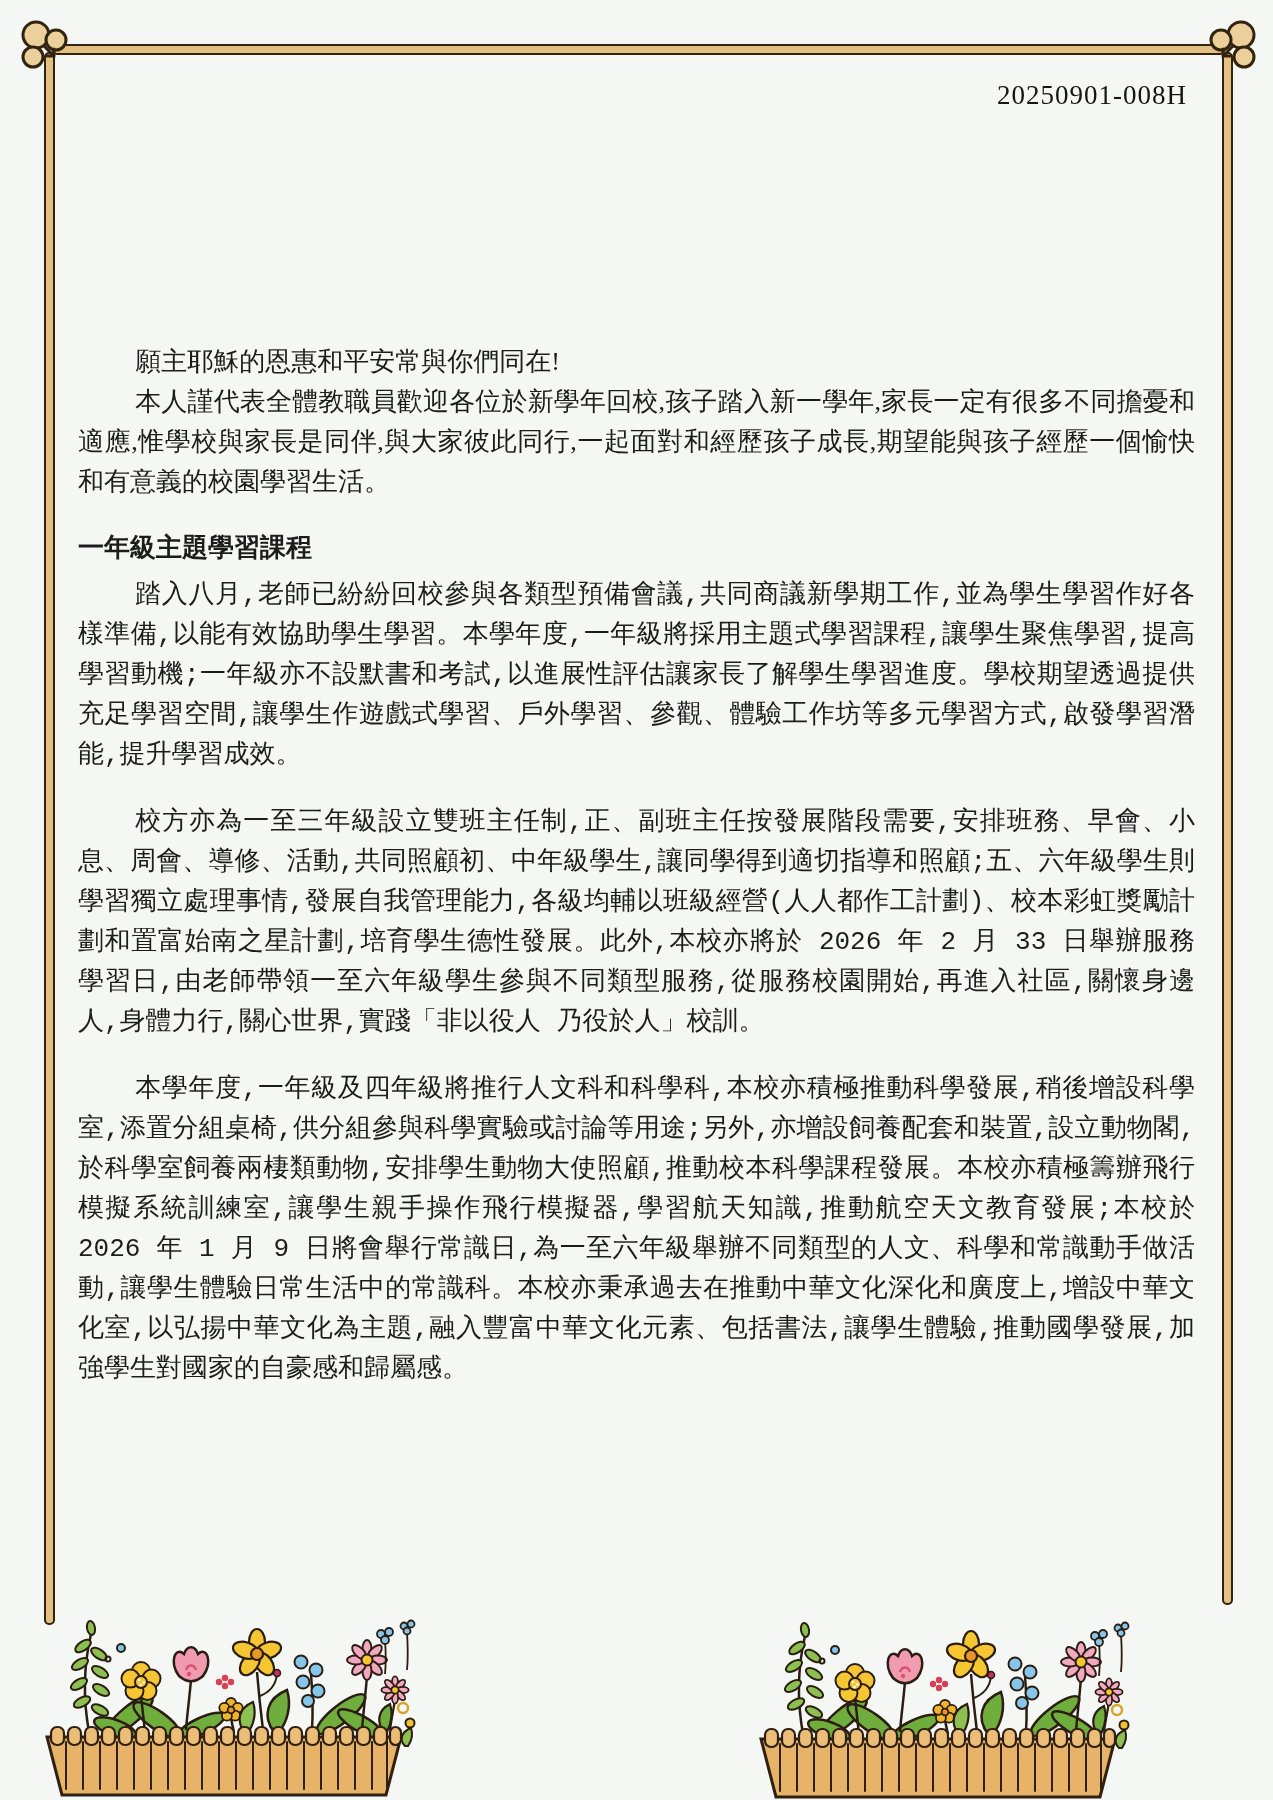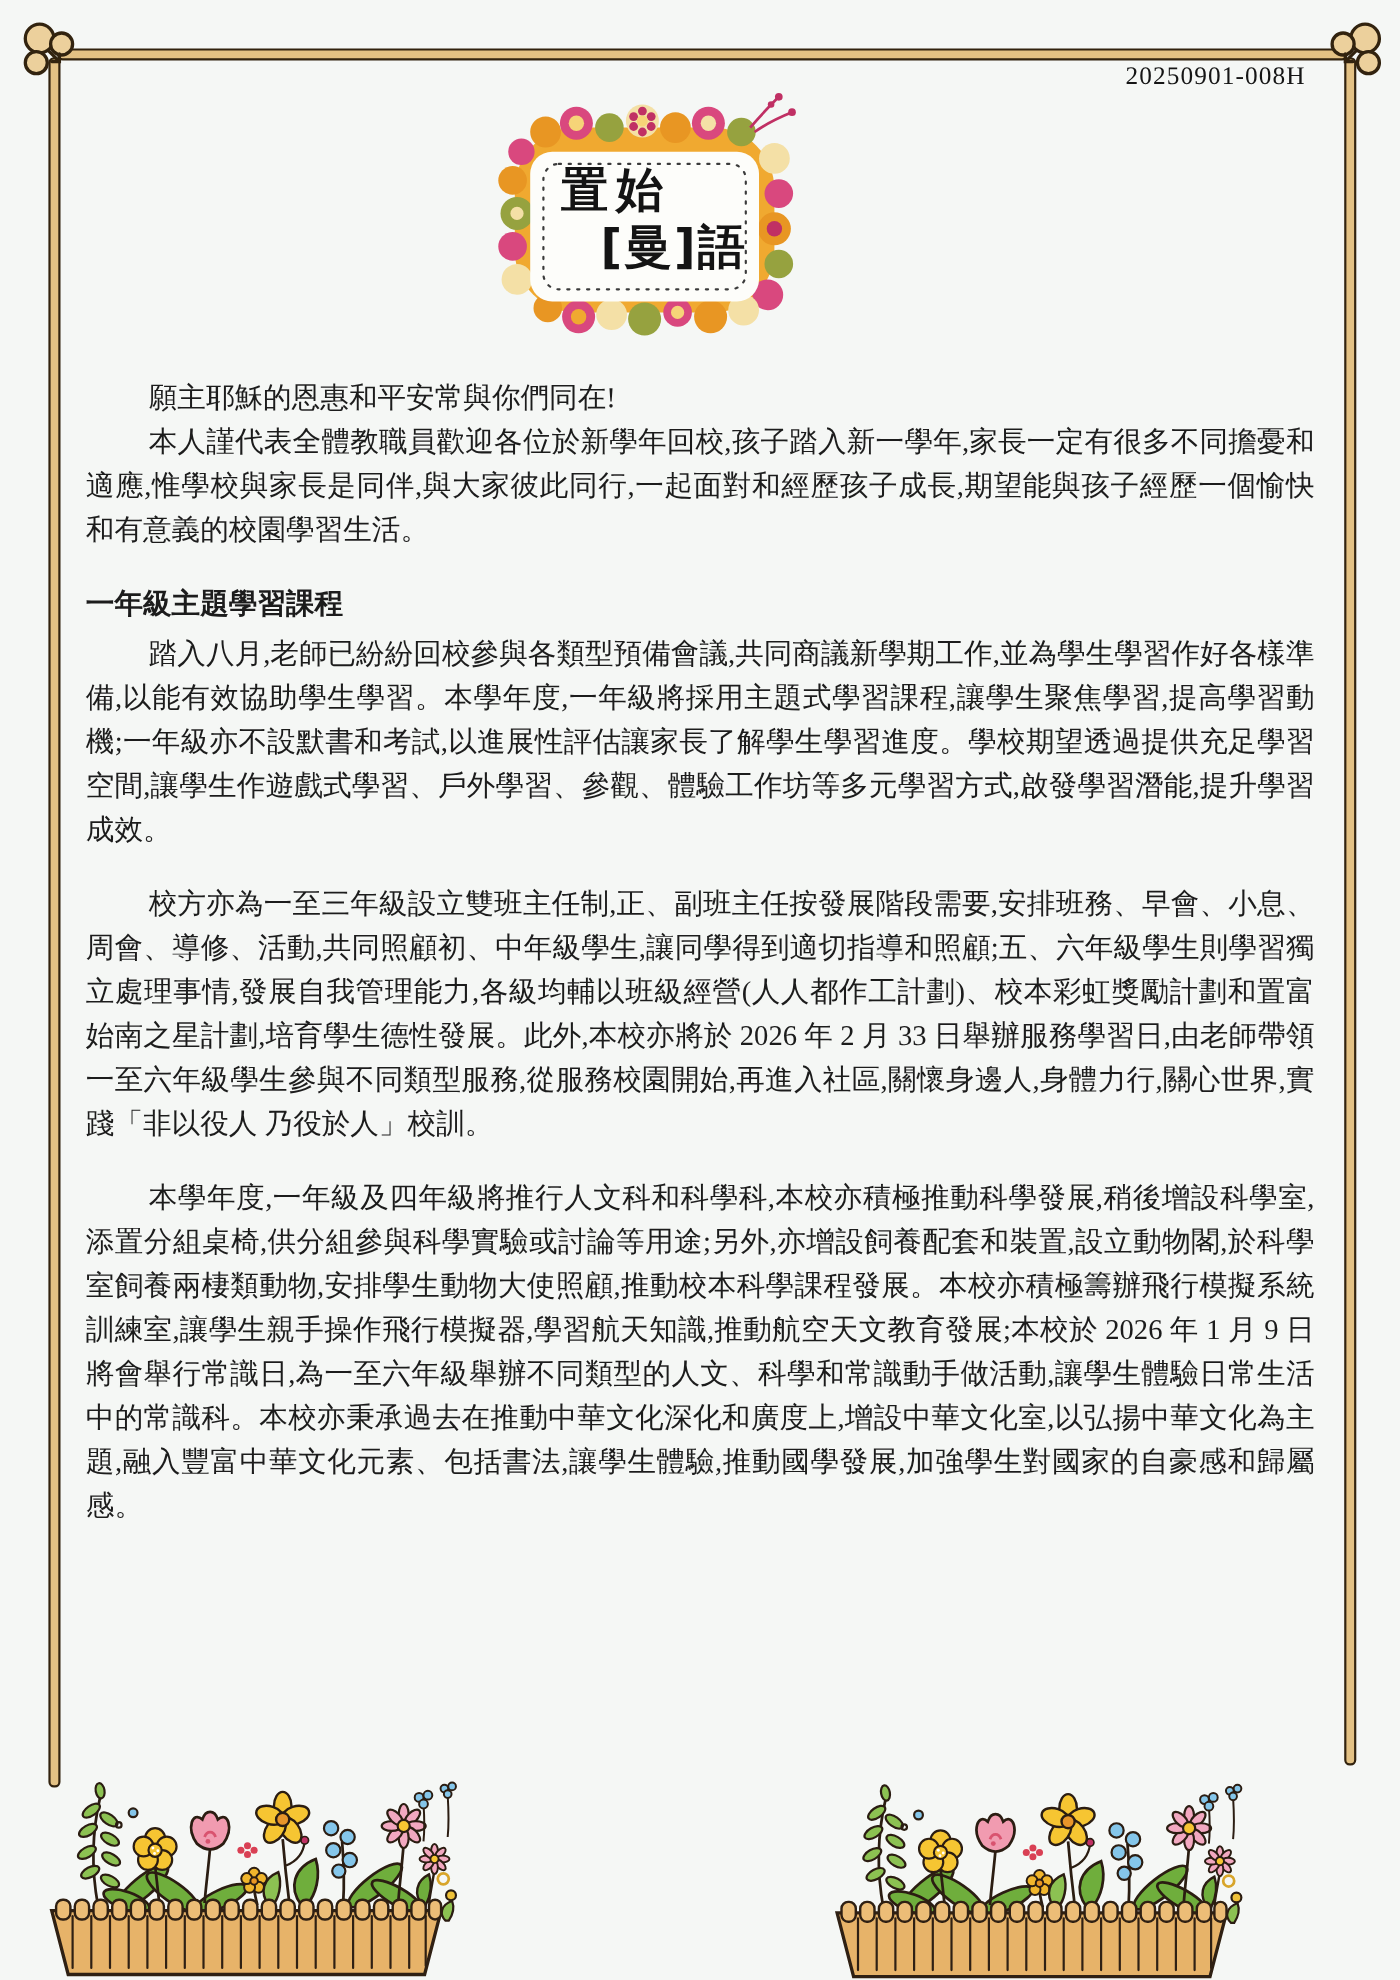--- a/index.html
+++ b/index.html
@@ -24,22 +24,22 @@
   }
   .frame-right{
     position:absolute;right:40px;top:52px;bottom:195px;width:7px;
     background:#e3c184;border:2px solid #32230f;border-radius:5px;
   }
   .corner{position:absolute;width:62px;height:62px;}
   .corner.tl{left:14px;top:16px;}
   .corner.tr{right:10px;top:16px;transform:scaleX(-1);}
   
   .doc-id{
-    position:absolute;top:56px;right:86px;
-    font-size:23px;letter-spacing:1px;color:#151515;
+    position:absolute;top:80px;right:86px;
+    font-size:27px;letter-spacing:1px;color:#151515;
   }
   
   .masthead{position:absolute;left:446px;top:82px;width:280px;height:232px;}
   .masthead svg{position:absolute;left:0;top:0;}
   .title-line{
     position:absolute;
     font-family:"DejaVu Sans","Liberation Sans",sans-serif;
     font-weight:900;font-size:43px;color:#141414;letter-spacing:7px;
     white-space:nowrap;
   }
@@ -47,21 +47,21 @@
   .title-line.l2{left:100px;top:114px;letter-spacing:2px;}
   
   .content{
     position:absolute;left:78px;top:342px;width:1117px;
     font-size:26px;line-height:40px;text-align:justify;
   }
   .content p{margin:0;}
   .salutation{margin:0 0 41px 0;}
   .blessing{text-indent:2.2em;margin:0 0 38px 0;}
   .intro{text-indent:2.2em;}
-  .section{margin-top:27px;}
+  .section{margin-top:27px;font-family:Liberation Mono, monospace;}
   .section h2{
     margin:0 0 6px 0;font-size:26px;line-height:40px;font-weight:700;
     text-align:left;
   }
   .section p{text-indent:2.2em;}
   
   .flowerbed{position:absolute;z-index:5;}
   .flowerbed.left{left:28px;top:1604px;}
   .flowerbed.right{left:742px;top:1606px;}
 </style>
@@ -324,27 +324,20 @@
   <div class="frame-right"></div>
   <svg class="corner tl" viewBox="0 0 62 62">
       <use href="#clover"></use>
     </svg>
   <svg class="corner tr" viewBox="0 0 62 62">
       <use href="#clover"></use>
     </svg>
 
   <div class="doc-id">20250901-008H</div>
 
-  <div class="masthead">
-    <svg width="280" height="232" viewBox="0 0 280 232">
-        <use href="#wreath"></use>
-      </svg>
-    <div class="title-line l1">置始</div>
-    <div class="title-line l2">[曼]語</div>
-  </div>
 
   <div class="content">
     <p class="blessing">願主耶穌的恩惠和平安常與你們同在!</p>
     <p class="intro">本人謹代表全體教職員歡迎各位於新學年回校,孩子踏入新一學年,家長一定有很多不同擔憂和適應,惟學校與家長是同伴,與大家彼此同行,一起面對和經歷孩子成長,期望能與孩子經歷一個愉快和有意義的校園學習生活。</p>
 
     <div class="section">
       <h2>一年級主題學習課程</h2>
       <p>踏入八月,老師已紛紛回校參與各類型預備會議,共同商議新學期工作,並為學生學習作好各樣準備,以能有效協助學生學習。本學年度,一年級將採用主題式學習課程,讓學生聚焦學習,提高學習動機;一年級亦不設默書和考試,以進展性評估讓家長了解學生學習進度。學校期望透過提供充足學習空間,讓學生作遊戲式學習、戶外學習、參觀、體驗工作坊等多元學習方式,啟發學習潛能,提升學習成效。</p>
     </div>
 

